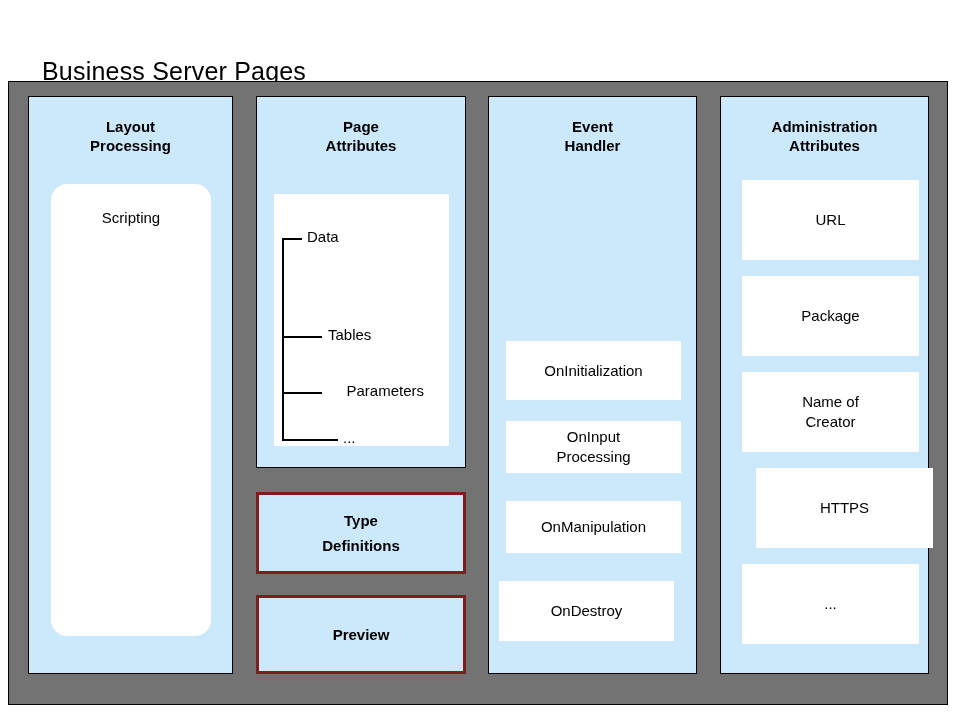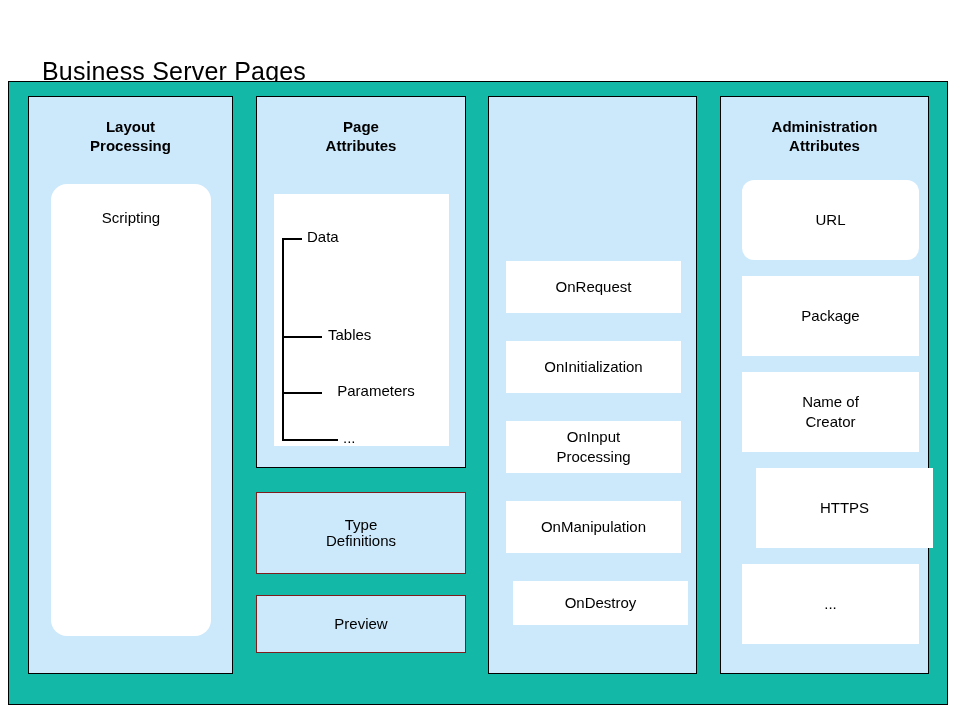--- a/index.html
+++ b/index.html
@@ -28,21 +28,21 @@
     margin-top: 33px;
   }
 
   
   #diagram-frame {
     position: absolute;
     left: 8px;
     top: 81px;
     width: 940px;
     height: 624px;
-    background: #14b8a6;
+    background: #737373;
     border: 1px solid #000000;
     box-sizing: border-box;
   }
   .column-panel {
     position: absolute;
     background: #cce8fb;
     border: 1px solid #000000;
     box-sizing: border-box;
   }
   .column-heading {
@@ -67,49 +67,49 @@
     font-size: 15px;
     color: #000000;
     line-height: 20px;
     white-space: pre-line;
   }
 
   
   .sub-box {
     position: absolute;
     background: #cce8fb;
-    border: 1px solid #7f1d1d;
+    border: 3px solid #7f1d1d;
     box-sizing: border-box;
     display: flex;
     align-items: center;
     justify-content: center;
     text-align: center;
     font-size: 15px;
-    font-weight: normal;
-    color: #000000;
-    line-height: 16px;
+    font-weight: bold;
+    color: #000000;
+    line-height: 25px;
     white-space: pre-line;
   }
 
   
   #attr-tree {
     position: absolute;
     left: 0;
     top: 0;
     width: 100%;
     height: 100%;
     pointer-events: none;
   }
   .tree-label {
     position: absolute;
     font-size: 15px;
     color: #000000;
     line-height: 20px;
     white-space: pre-line;
-    text-align: center;
+    text-align: right;
   }
   .tree-line-v {
     position: absolute;
     width: 2px;
     background: #000000;
   }
   .tree-line-h {
     position: absolute;
     height: 2px;
     background: #000000;
@@ -157,49 +157,48 @@
         <div class="tree-label" style="left:69px; top:234px;">...</div>
       </div>
     </div>
   </div>
 
   <div class="sub-box" style="left:247px; top:410px; width:210px; height:82px;">
     <span>Type
 Definitions</span>
   </div>
 
-  <div class="sub-box" style="left:247px; top:513px; width:210px; height:58px;">
+  <div class="sub-box" style="left:247px; top:513px; width:210px; height:79px;">
     <span>Preview</span>
   </div>
 
   <div class="column-panel" style="left:479px; top:14px; width:209px; height:578px;">
-
-    <div class="item-box" style="left:17px; top:164px; width:175px; height:52px;">
-      <span>OnRequest</span>
-    </div>
-    <div class="item-box" style="left:17px; top:244px; width:175px; height:52px;">
+    <div class="column-heading">Event
+Handler</div>
+
+    <div class="item-box" style="left:17px; top:244px; width:175px; height:59px;">
       <span>OnInitialization</span>
     </div>
     <div class="item-box" style="left:17px; top:324px; width:175px; height:52px;">
       <span>OnInput
 Processing</span>
     </div>
     <div class="item-box" style="left:17px; top:404px; width:175px; height:52px;align-items:center;">
       <span>OnManipulation</span>
     </div>
-    <div class="item-box" style="left:24px; top:484px; width:175px; height:44px;">
+    <div class="item-box" style="left:10px; top:484px; width:175px; height:60px;">
       <span>OnDestroy</span>
     </div>
   </div>
 
   <div class="column-panel" style="left:711px; top:14px; width:209px; height:578px;">
     <div class="column-heading">Administration
 Attributes</div>
 
-    <div class="item-box" style="left:21px; top:83px; width:177px; height:80px;border-radius:12px;">
+    <div class="item-box" style="left:21px; top:83px; width:177px; height:80px;">
       <span>URL</span>
     </div>
     <div class="item-box" style="left:21px; top:179px; width:177px; height:80px;">
       <span>Package</span>
     </div>
     <div class="item-box" style="left:21px; top:275px; width:177px; height:80px;">
       <span>Name  of
 Creator</span>
     </div>
     <div class="item-box" style="left:35px; top:371px; width:177px; height:80px;">

